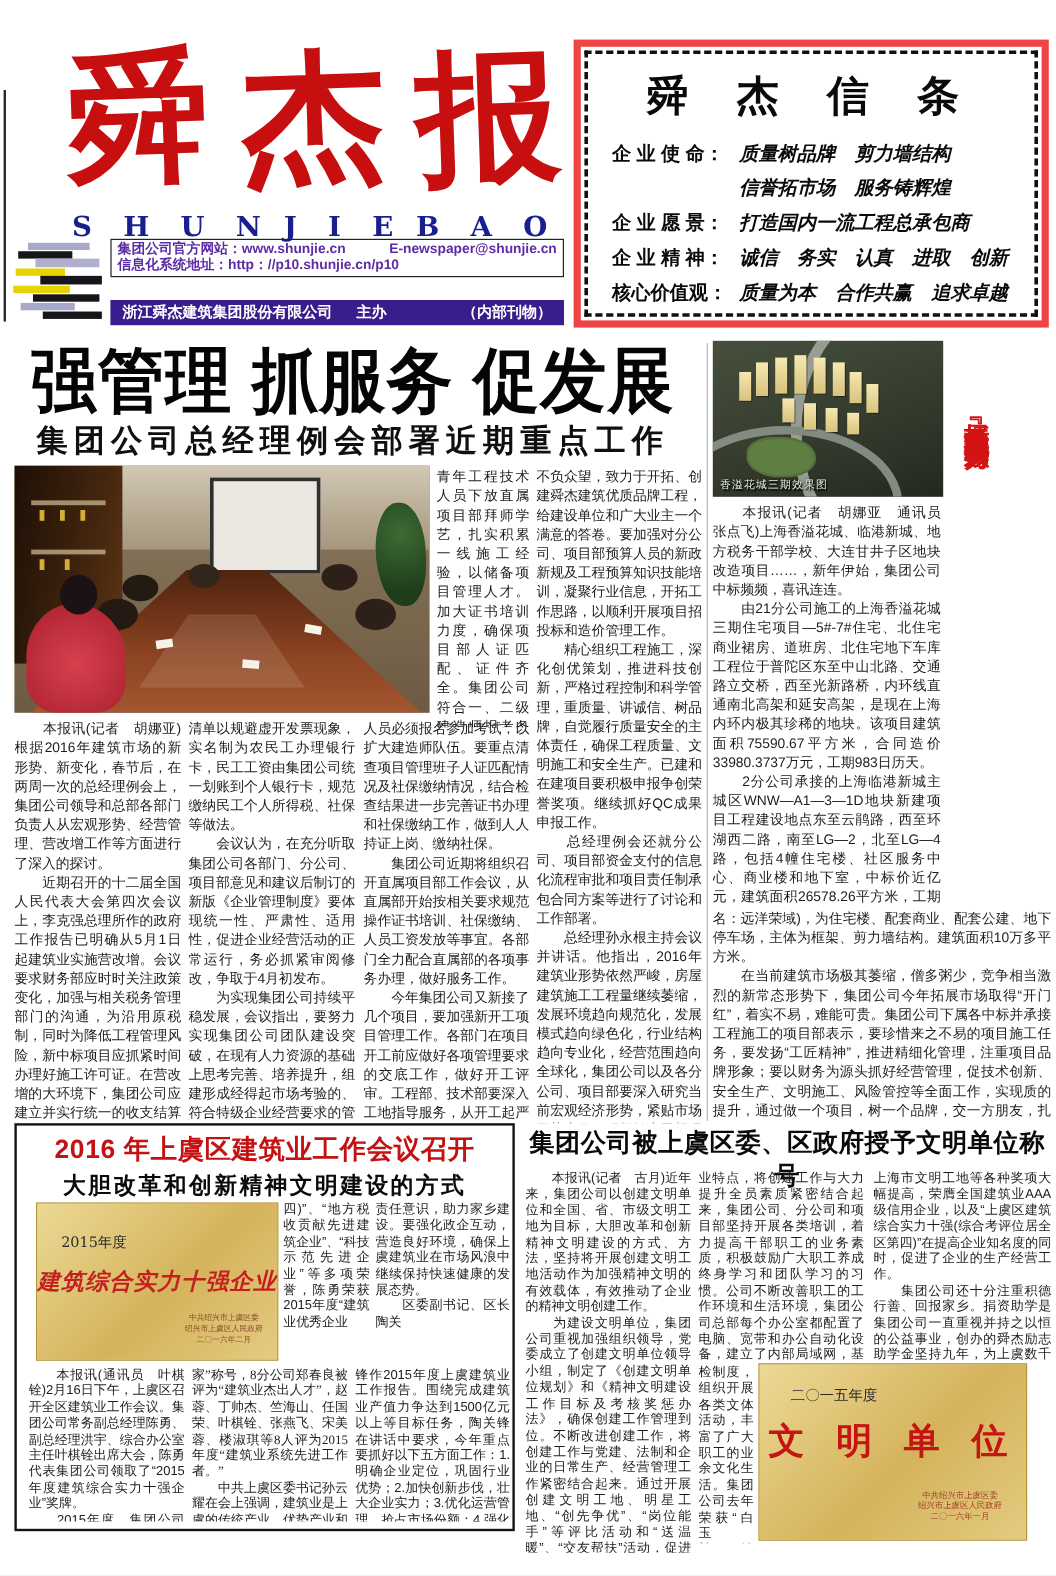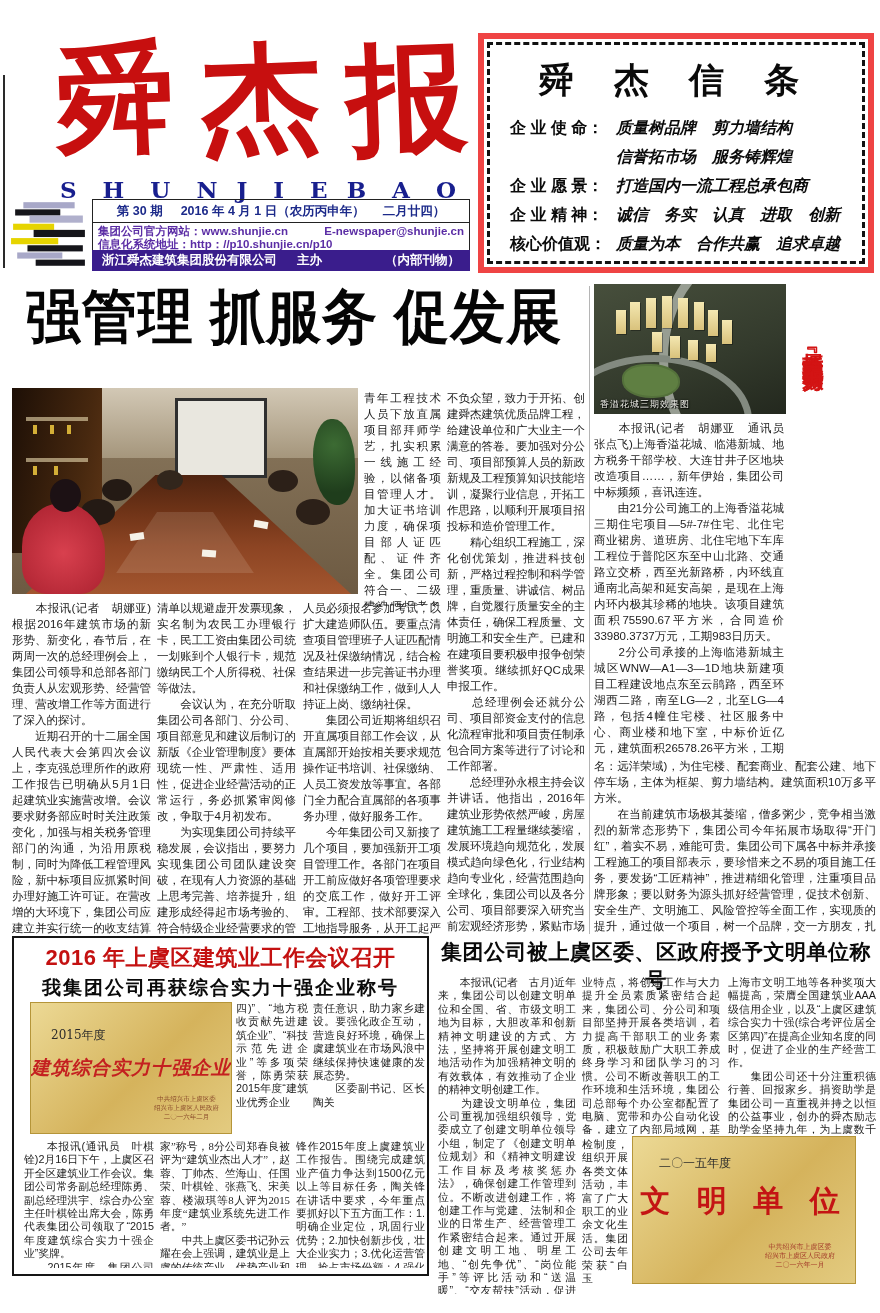--- a/index.html
+++ b/index.html
@@ -126,25 +126,20 @@
     <span>杰</span>
     <span>报</span>
   </div>
   <div class="mast-pinyin">
     <span>S H U N</span>
     <span>J I E</span>
     <span>B A O</span>
   </div>
 
   <div class="infobox">
-    <div class="info-row1">
-      <span>第 30 期</span>
-      <span>2016 年 4 月 1 日（农历丙申年）</span>
-      <span>二月廿四）</span>
-    </div>
     <div class="info-row2">
       <div class="info-line">
         <span>集团公司官方网站：www.shunjie.cn</span>
         <span>E-newspaper@shunjie.cn</span>
       </div>
       <div class="info-line">
         <span>信息化系统地址：http：//p10.shunjie.cn/p10</span>
       </div>
     </div>
   </div>
@@ -178,20 +173,21 @@
         </div>
         <div class="creed-row">
           <span class="creed-label">核心价值观：</span>
           <span class="creed-value">质量为本　合作共赢　追求卓越</span>
         </div>
       </div>
     </div>
   </div>
 
   <div class="lead-headline">强管理 抓服务 促发展</div>
+  <div class="lead-subhead">集团公司总经理例会部署近期重点工作</div>
 
   <div class="photo1">
     <div class="p1-ceiling"></div>
     <div class="p1-wallL"></div>
     <div style="position:absolute;left:4%;top:14%;width:18%;height:4px;background:#d9c9a0aa;"></div>
     <div style="position:absolute;left:4%;top:34%;width:18%;height:4px;background:#d9c9a0aa;"></div>
     <div style="position:absolute;left:6%;top:18%;width:4px;height:9px;background:#d4af37;"></div>
     <div style="position:absolute;left:11%;top:18%;width:4px;height:9px;background:#d4af37;"></div>
     <div style="position:absolute;left:16%;top:18%;width:4px;height:9px;background:#d4af37;"></div>
     <div style="position:absolute;left:6%;top:38%;width:4px;height:9px;background:#d4af37;"></div>
@@ -252,21 +248,21 @@
 　　由21分公司施工的上海香溢花城三期住宅项目—5#-7#住宅、北住宅商业裙房、道班房、北住宅地下车库工程位于普陀区东至中山北路、交通路立交桥，西至光新路桥，内环线直通南北高架和延安高架，是现在上海内环内极其珍稀的地块。该项目建筑面积75590.67平方米，合同造价33980.3737万元，工期983日历天。
 　　2分公司承接的上海临港新城主城区WNW—A1—3—1D地块新建项目工程建设地点东至云鹃路，西至环湖西二路，南至LG—2，北至LG—4路，包括4幢住宅楼、社区服务中心、商业楼和地下室，中标价近亿元，建筑面积26578.26平方米，工期609日历天。
 　　青浦项目部中标上海市地方税务干部学校(青浦校区)维修项目工程，中标价2050万元。该项目位于上海青浦区金泽镇金商公路228弄8号，项目工程为1—8#楼外立面改造、室内装修、消防、暖通、给排水及市政配套等。
 　　大连分公司日前又中标一造价14611万元的工程项目，该项目位于大连甘井子区(又</div>
   <div class="news" style="left:594px;top:758px;width:282px;height:176px;">名：远洋荣域)，为住宅楼、配套商业、配套公建、地下停车场，主体为框架、剪力墙结构。建筑面积10万多平方米。
 　　在当前建筑市场极其萎缩，僧多粥少，竞争相当激烈的新常态形势下，集团公司今年拓展市场取得“开门红”，着实不易，难能可贵。集团公司下属各中标并承接工程施工的项目部表示，要珍惜来之不易的项目施工任务，要发扬“工匠精神”，推进精细化管理，注重项目品牌形象；要以财务为源头抓好经营管理，促技术创新、安全生产、文明施工、风险管控等全面工作，实现质的提升，通过做一个项目，树一个品牌，交一方朋友，扎根一方地域，开拓一片市场。
 　　目前这些项目都已进入实施准备阶段，前期施工准备工作已紧张有序地展开。</div>
 
   <div class="bl-box">
     <div class="bl-headline">2016 年上虞区建筑业工作会议召开</div>
-    <div class="bl-subhead">我集团公司再获综合实力十强企业称号</div>
+    <div class="bl-subhead">大胆改革和创新精神文明建设的方式</div>
 
     <div class="plaque" style="left:16px;top:64px;width:200px;height:130px;">
       <div class="plaque-year">2015年度</div>
       <div class="plaque-title">建筑综合实力十强企业</div>
       <div class="plaque-issuer">
         <div>中共绍兴市上虞区委</div>
         <div>绍兴市上虞区人民政府</div>
         <div>二〇一六年二月</div>
       </div>
     </div>

